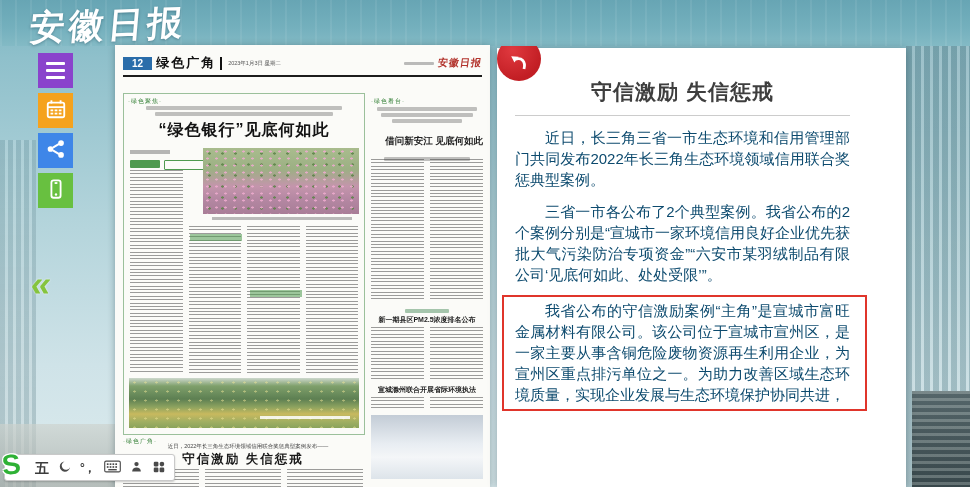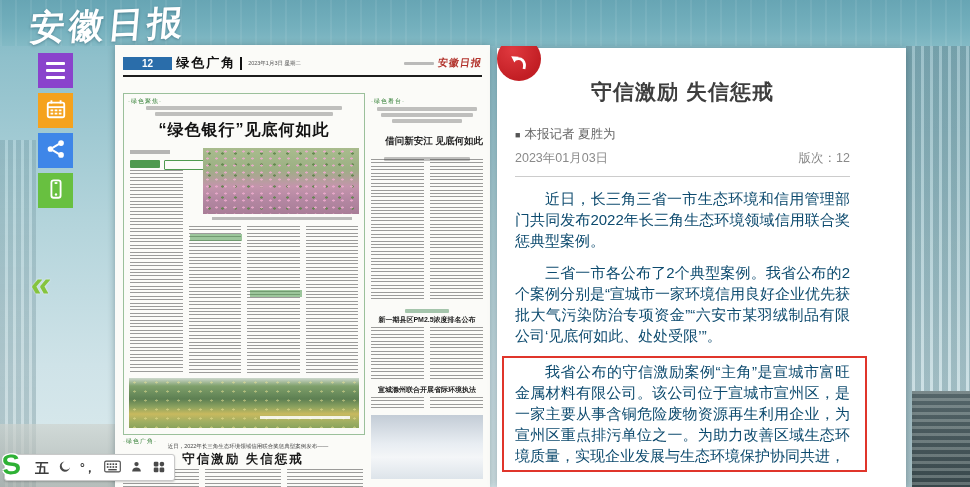--- a/index.html
+++ b/index.html
@@ -33,21 +33,21 @@
   .tb-menu{background:#8a43cc;} .tb-cal{background:#f5a21d;} .tb-share{background:#3e86e8;} .tb-phone{background:#68c040;}
   .hamburger{width:19px;display:flex;flex-direction:column;gap:4px;}
   .hamburger i{display:block;height:3px;background:#fff;border-radius:1px;}
   .prev-pages{position:absolute;left:31px;top:266px;z-index:3;color:#85c43d;font-size:36px;font-weight:900;
     transform:skewX(-8deg);text-shadow:0 0 2px rgba(255,255,255,.9);cursor:pointer;line-height:1;}
   
   .np-page{position:absolute;left:115px;top:45px;width:375px;height:442px;background:#fbfbf8;z-index:2;
     box-shadow:0 1px 7px rgba(30,60,70,.4);}
   .np-header{position:absolute;left:8px;right:8px;top:6px;height:24px;border-bottom:2px solid #1c1c1c;
     display:flex;align-items:center;gap:4px;}
-  .np-pageno{background:#2a6daa;color:#fff;font-size:10px;font-weight:bold;padding:1px 19px;}
+  .np-pageno{background:#2a6daa;color:#fff;font-size:10px;font-weight:bold;padding:1px 9px;}
   .np-section{font-size:13px;font-weight:bold;color:#111;letter-spacing:2px;}
   .np-vbar{width:2px;height:13px;background:#111;}
   .np-date{font-size:5.5px;color:#555;margin-left:2px;}
   .np-head-right{margin-left:auto;display:flex;align-items:center;gap:4px;}
   .np-tinybar{width:30px;height:3px;background:rgba(90,90,90,.4);border-radius:1px;}
   .np-masthead-small{color:#b3352e;font-size:10px;font-weight:bold;transform:skewX(-8deg);letter-spacing:1px;}
   .np-left-box{position:absolute;left:8px;top:48px;width:240px;height:340px;border:1px solid #9bc09b;}
   .np-tag{position:absolute;font-size:6px;color:#2f7d32;letter-spacing:1px;}
   .tline{height:4px;background:rgba(80,80,80,.35);border-radius:1px;margin:2px auto 0;}
   .np-headline1{position:absolute;left:0;right:0;top:26px;text-align:center;font-size:16px;font-weight:bold;
@@ -258,29 +258,20 @@
 <div class="panel">
   <div class="back-wrap">
     <div class="back-circle">
       <svg width="24" height="24" viewBox="0 0 24 24">
         <path d="M17 19 C 19 11.5, 14.5 7.2, 8.5 9.2" stroke="#fff" stroke-width="2.8" fill="none"></path>
         <polygon points="4.2,6.2 11.6,6.8 7.4,12.6" fill="#fff"></polygon>
       </svg>
     </div>
   </div>
   <div class="panel-title">守信激励 失信惩戒</div>
-  <div class="meta">
-    <div class="byline">
-      <span class="bullet">■</span><span>本报记者 夏胜为</span>
-    </div>
-    <div class="date-row">
-      <span>2023年01月03日</span>
-      <span>版次：12</span>
-    </div>
-  </div>
   <div class="divider"></div>
   <div class="content">
     <p>近日，长三角三省一市生态环境和信用管理部门共同发布2022年长三角生态环境领域信用联合奖惩典型案例。</p>
     <p>三省一市各公布了2个典型案例。我省公布的2个案例分别是“宣城市一家环境信用良好企业优先获批大气污染防治专项资金”“六安市某羽绒制品有限公司‘见底何如此、处处受限’”。</p>
     <div class="highlight-box">
       <p>我省公布的守信激励案例“主角”是宣城市富旺金属材料有限公司。该公司位于宣城市宣州区，是一家主要从事含铜危险废物资源再生利用企业，为宣州区重点排污单位之一。为助力改善区域生态环境质量，实现企业发展与生态环境保护协同共进，</p>
     </div>
   </div>
 </div>
 

